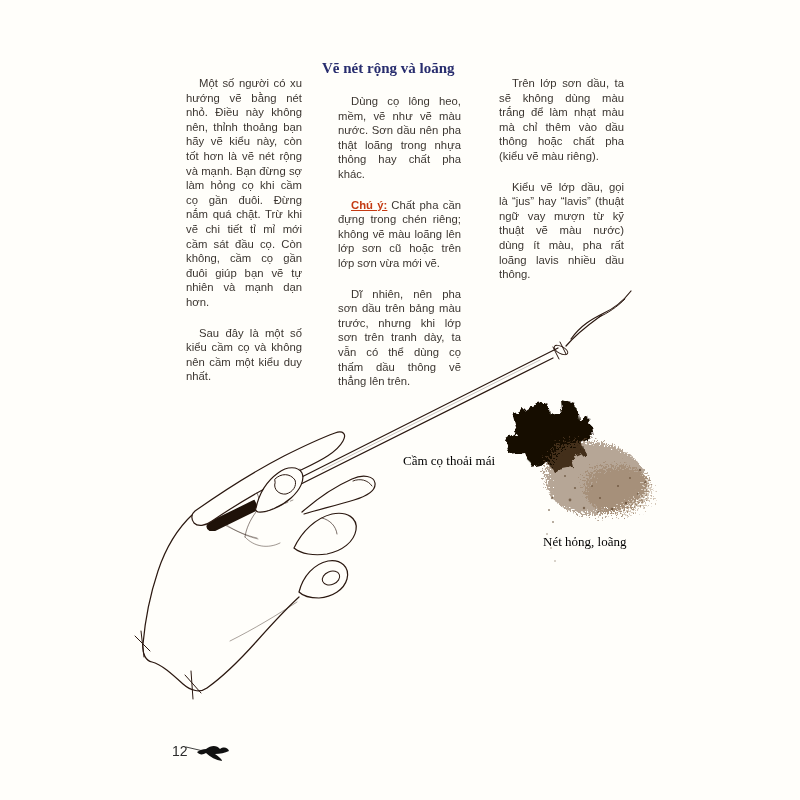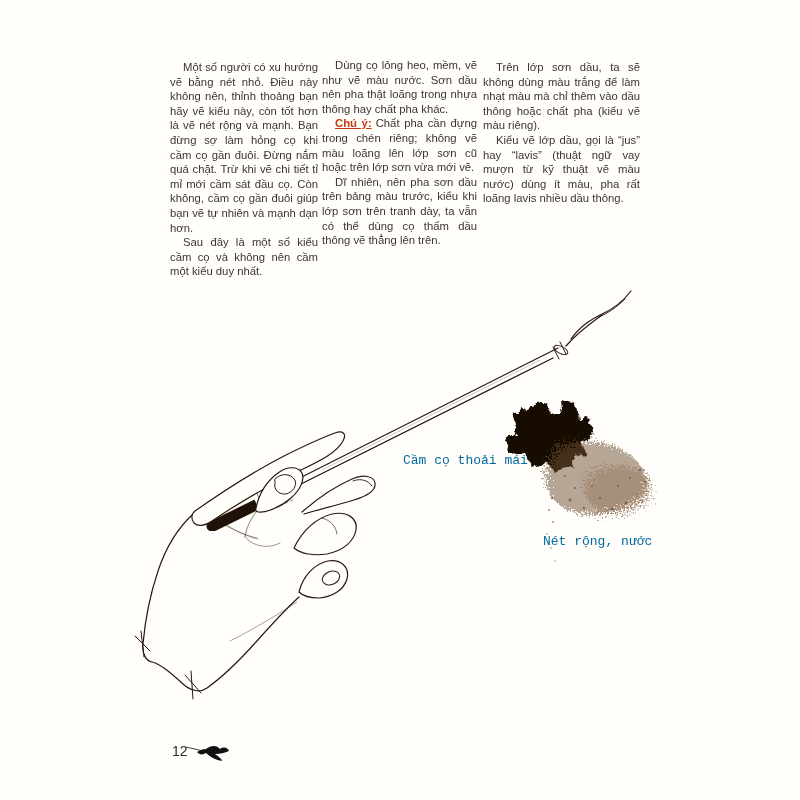--- a/index.html
+++ b/index.html
@@ -13,21 +13,21 @@
   }
   .page{position:absolute;inset:0;}
   
   .col{
     position:absolute;
     font-size:11.3px;
     line-height:14.6px;
     text-align:justify;
     color:#3c3631;
   }
-  .col p{margin:0;text-indent:13px;}
+  .col p{margin:16px;text-indent:13px;}
   #col1{left:170px;top:60px;width:148px;}
   #col2{left:322px;top:58px;width:155px;}
   #col3{left:483px;top:60px;width:157px;}
   .section-heading{
     font-family:"Liberation Serif", serif;
     font-weight:bold;
     font-size:15px;
     line-height:20px;
     color:#282d6e;
     margin:0 0 3px 0;
@@ -35,23 +35,23 @@
   }
   .note-label{
     color:#c43a12;
     font-weight:bold;
     text-decoration:underline;
     margin-right:4px;
   }
   
   .caption{
     position:absolute;
-    font-family:Liberation Mono, monospace;
+    font-family:Liberation Serif, serif;
     font-size:13px;
-    color:#0369a1;
+    color:#000000;
     white-space:nowrap;
   }
   #caption-hand{left:403px;top:453px;}
   #caption-stroke{left:543px;top:534px;}
   
   .page-number{
     position:absolute;
     left:172px;top:743px;
     font-size:14px;
     color:#2b2b2b;
@@ -63,23 +63,24 @@
 <body>
 
 <div class="page">
 
   <div class="col" id="col1">
     <p>Một số người có xu hướng vẽ bằng nét nhỏ. Điều này không nên, thỉnh thoảng bạn hãy vẽ kiểu này, còn tốt hơn là vẽ nét rộng và mạnh. Bạn đừng sợ làm hỏng cọ khi cầm cọ gần đuôi. Đừng nắm quá chặt. Trừ khi vẽ chi tiết tỉ mỉ mới cầm sát đầu cọ. Còn không, cầm cọ gần đuôi giúp bạn vẽ tự nhiên và mạnh dạn hơn.</p>
     <p>Sau đây là một số kiểu cầm cọ và không nên cầm một kiểu duy nhất.</p>
   </div>
 
   <div class="col" id="col2">
+    <h2 class="section-heading">Vẽ nét rộng và loãng</h2>
     <p>Dùng cọ lông heo, mềm, vẽ như vẽ màu nước. Sơn dầu nên pha thật loãng trong nhựa thông hay chất pha khác.</p>
     <p><span class="note-label">Chú ý:</span><span>Chất pha cần đựng trong chén riêng; không vẽ màu loãng lên lớp sơn cũ hoặc trên lớp sơn vừa mới vẽ.</span></p>
-    <p>Dĩ nhiên, nên pha sơn dầu trên bảng màu trước, kiểu khi lớp sơn trên tranh dày, ta vẫn có thể dùng cọ thấm dầu thông vẽ thẳng lên trên.</p>
+    <p>Dĩ nhiên, nên pha sơn dầu trên bảng màu trước, nhưng khi lớp sơn trên tranh dày, ta vẫn có thể dùng cọ thấm dầu thông vẽ thẳng lên trên.</p>
   </div>
 
   <div class="col" id="col3">
     <p>Trên lớp sơn dầu, ta sẽ không dùng màu trắng để làm nhạt màu mà chỉ thêm vào dầu thông hoặc chất pha (kiểu vẽ màu riêng).</p>
     <p>Kiểu vẽ lớp dầu, gọi là “jus” hay “lavis” (thuật ngữ vay mượn từ kỹ thuật vẽ màu nước) dùng ít màu, pha rất loãng lavis nhiều dầu thông.</p>
   </div>
 
   <svg id="artwork" width="800" height="800" viewBox="0 0 800 800">
     <defs>
       <filter id="rough" x="-30%" y="-30%" width="160%" height="160%">
@@ -158,17 +159,17 @@
       </g>
     </g>
 
     <g>
       <path d="M 186 747 L 212 753" stroke="#111" stroke-width="0.8" fill="none"></path>
       <path fill="#111" d="M 206 749 C 211 745, 217 745, 220 749 C 224 746, 228 748, 229 751 C 225 753, 220 754, 215 754 C 219 757, 222 759, 222 761 C 216 760, 210 757, 206 753 C 203 755, 199 755, 197 752 C 200 750, 203 749, 206 749 Z"></path>
     </g>
   </svg>
 
   <div class="caption" id="caption-hand">Cầm cọ thoải mái</div>
-  <div class="caption" id="caption-stroke">Nét rộng, nước</div>
+  <div class="caption" id="caption-stroke">Nét hỏng, loãng</div>
 
   <div class="page-number">12</div>
 
 </div>
 
 </body></html>

